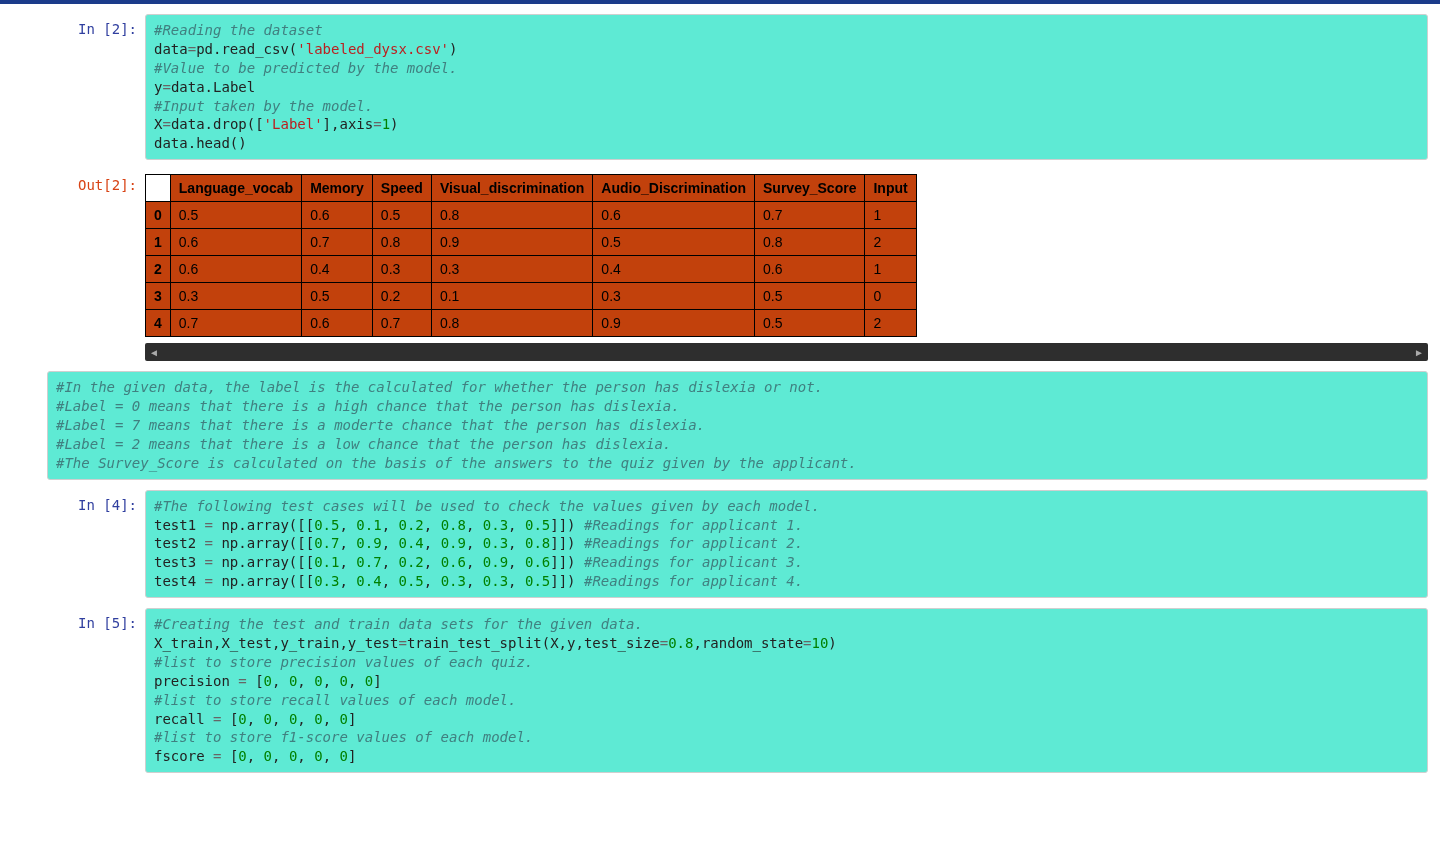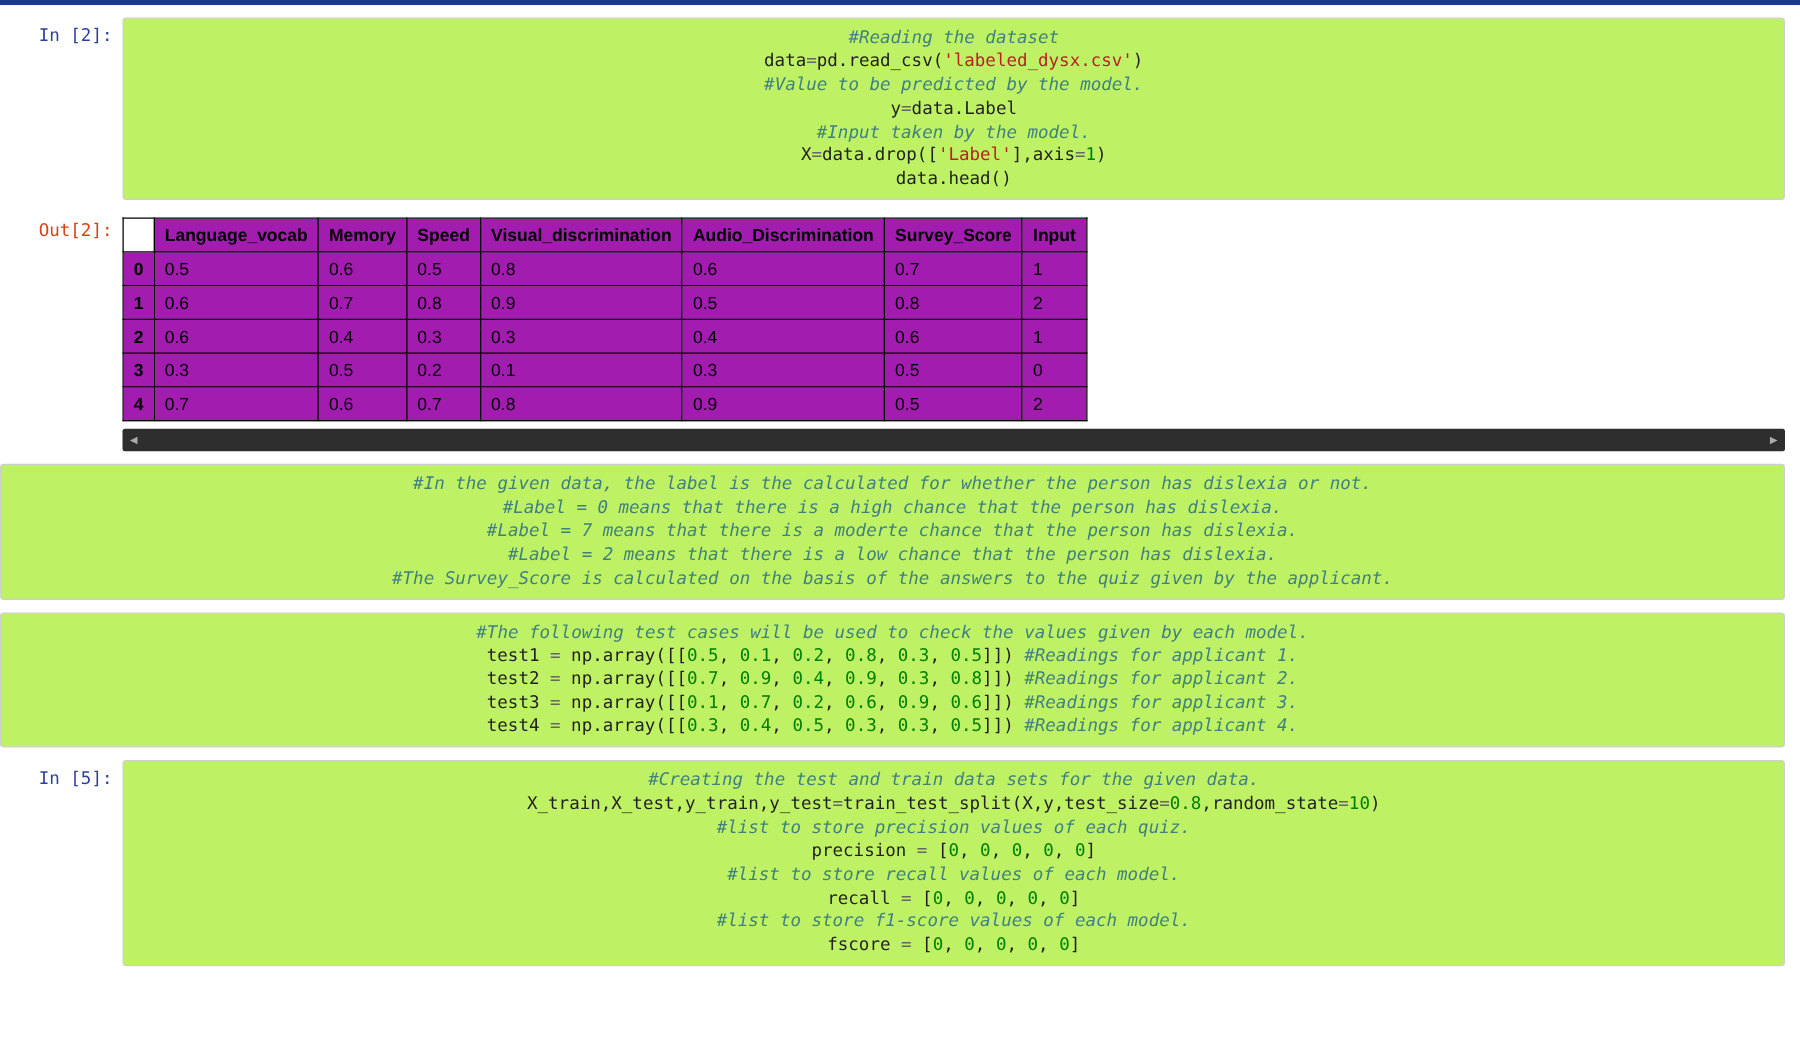--- a/index.html
+++ b/index.html
@@ -9,20 +9,21 @@
     font-family: "Helvetica Neue", Helvetica, Arial, sans-serif;
     font-size: 14px;
     color: #000;
   }
   .topbar {
     height: 4px;
     background: #1b3b8a;
   }
   .container {
     padding: 10px 12px 40px 0;
+    margin-left: 47px;
   }
   .cell {
     display: flex;
     align-items: stretch;
     margin-bottom: 10px;
   }
   .prompt {
     width: 90px;
     min-width: 90px;
     text-align: right;
@@ -32,23 +33,22 @@
     line-height: 1.3;
   }
   .prompt-in { color: #303F9F; }
   .prompt-out { color: #D84315; }
   .inner {
     flex: 1;
   }
   .input-area {
     border: 1px solid #cfcfcf;
     border-radius: 3px;
-    background: #bef264;
+    background: #5eead4;
     padding: 6px 8px;
-    text-align: center;
   }
   pre.code {
     margin: 0;
     font-family: Menlo, Consolas, "DejaVu Sans Mono", monospace;
     font-size: 14px;
     line-height: 1.35;
     white-space: pre;
     overflow-x: auto;
   }
   
@@ -65,21 +65,21 @@
   }
   table.dataframe {
     border-collapse: collapse;
     font-size: 14px;
   }
   table.dataframe th,
   table.dataframe td {
     border: 1px solid #000;
     padding: 5px 8px;
     text-align: left;
-    background: #a21caf;
+    background: #c2410c;
   }
   table.dataframe th {
     font-weight: 700;
   }
   table.dataframe th.corner {
     background: #fff;
   }
   table.dataframe th.rowidx {
     font-weight: 700;
   }
@@ -212,20 +212,21 @@
 <pre class="code"><span class="c-comment">#In the given data, the label is the calculated for whether the person has dislexia or not.</span>
 <span class="c-comment">#Label = 0 means that there is a high chance that the person has dislexia.</span>
 <span class="c-comment">#Label = 7 means that there is a moderte chance that the person has dislexia.</span>
 <span class="c-comment">#Label = 2 means that there is a low chance that the person has dislexia.</span>
 <span class="c-comment">#The Survey_Score is calculated on the basis of the answers to the quiz given by the applicant.</span></pre>
       </div>
     </div>
   </div>
 
   <div class="cell">
+    <div class="prompt prompt-in">In [4]:</div>
     <div class="inner">
       <div class="input-area">
 <pre class="code"><span class="c-comment">#The following test cases will be used to check the values given by each model.</span>
 <span class="c-ident">test1 </span><span class="c-op">=</span><span class="c-ident"> np.array([[</span><span class="c-number">0.5</span><span class="c-ident">, </span><span class="c-number">0.1</span><span class="c-ident">, </span><span class="c-number">0.2</span><span class="c-ident">, </span><span class="c-number">0.8</span><span class="c-ident">, </span><span class="c-number">0.3</span><span class="c-ident">, </span><span class="c-number">0.5</span><span class="c-ident">]]) </span><span class="c-comment">#Readings for applicant 1.</span>
 <span class="c-ident">test2 </span><span class="c-op">=</span><span class="c-ident"> np.array([[</span><span class="c-number">0.7</span><span class="c-ident">, </span><span class="c-number">0.9</span><span class="c-ident">, </span><span class="c-number">0.4</span><span class="c-ident">, </span><span class="c-number">0.9</span><span class="c-ident">, </span><span class="c-number">0.3</span><span class="c-ident">, </span><span class="c-number">0.8</span><span class="c-ident">]]) </span><span class="c-comment">#Readings for applicant 2.</span>
 <span class="c-ident">test3 </span><span class="c-op">=</span><span class="c-ident"> np.array([[</span><span class="c-number">0.1</span><span class="c-ident">, </span><span class="c-number">0.7</span><span class="c-ident">, </span><span class="c-number">0.2</span><span class="c-ident">, </span><span class="c-number">0.6</span><span class="c-ident">, </span><span class="c-number">0.9</span><span class="c-ident">, </span><span class="c-number">0.6</span><span class="c-ident">]]) </span><span class="c-comment">#Readings for applicant 3.</span>
 <span class="c-ident">test4 </span><span class="c-op">=</span><span class="c-ident"> np.array([[</span><span class="c-number">0.3</span><span class="c-ident">, </span><span class="c-number">0.4</span><span class="c-ident">, </span><span class="c-number">0.5</span><span class="c-ident">, </span><span class="c-number">0.3</span><span class="c-ident">, </span><span class="c-number">0.3</span><span class="c-ident">, </span><span class="c-number">0.5</span><span class="c-ident">]]) </span><span class="c-comment">#Readings for applicant 4.</span></pre>
       </div>
     </div>
   </div>

